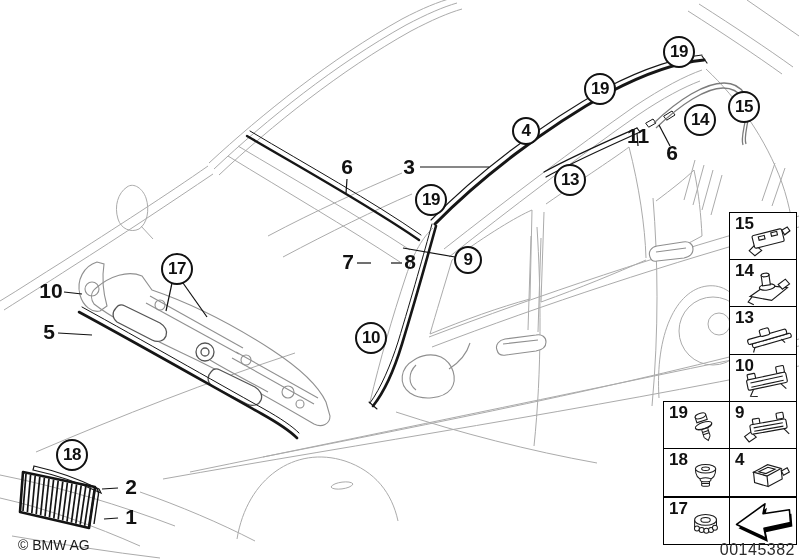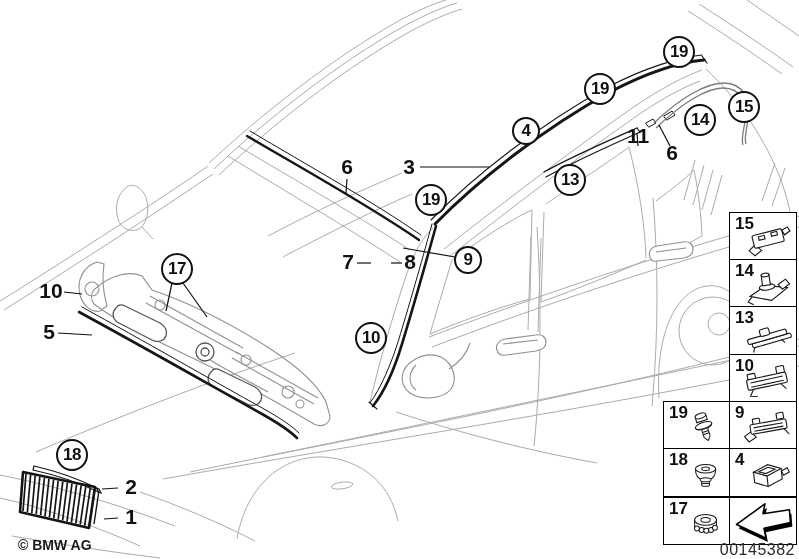--- a/index.html
+++ b/index.html
@@ -9,21 +9,21 @@
   .co{position:absolute;box-sizing:border-box;border:2px solid #111;border-radius:50%;
       background:#fff;display:flex;align-items:center;justify-content:center;
       font-weight:700;font-size:17px;letter-spacing:-0.5px;color:#111;z-index:5;}
   .co.lg{width:32px;height:32px;}
   .co.sm{width:28px;height:28px;}
   .pl{position:absolute;transform:translate(-50%,-50%);font-weight:700;font-size:21px;
       color:#111;z-index:5;white-space:nowrap;}
   .cell{position:absolute;box-sizing:border-box;border:1px solid #000;background:#fff;z-index:6;}
   .cell .num{position:absolute;left:5px;top:1px;font-weight:700;font-size:17px;color:#111;}
   .cell svg{position:absolute;right:0;bottom:0;}
-  #copyright{position:absolute;left:18px;top:537px;font-weight:700;font-size:14px;color:#1a1a1a;z-index:6;}
+  #copyright{position:absolute;left:18px;top:537px;font-weight:400;font-size:14px;color:#1a1a1a;z-index:6;}
   #diagnum{position:absolute;right:4px;top:541px;font-size:16px;color:#2b2b2b;z-index:7;
            letter-spacing:0.5px;}
 </style>
 </head>
 <body>
 
 <div id="stage">
 
   <svg id="art" viewBox="0 0 799 559">
 

